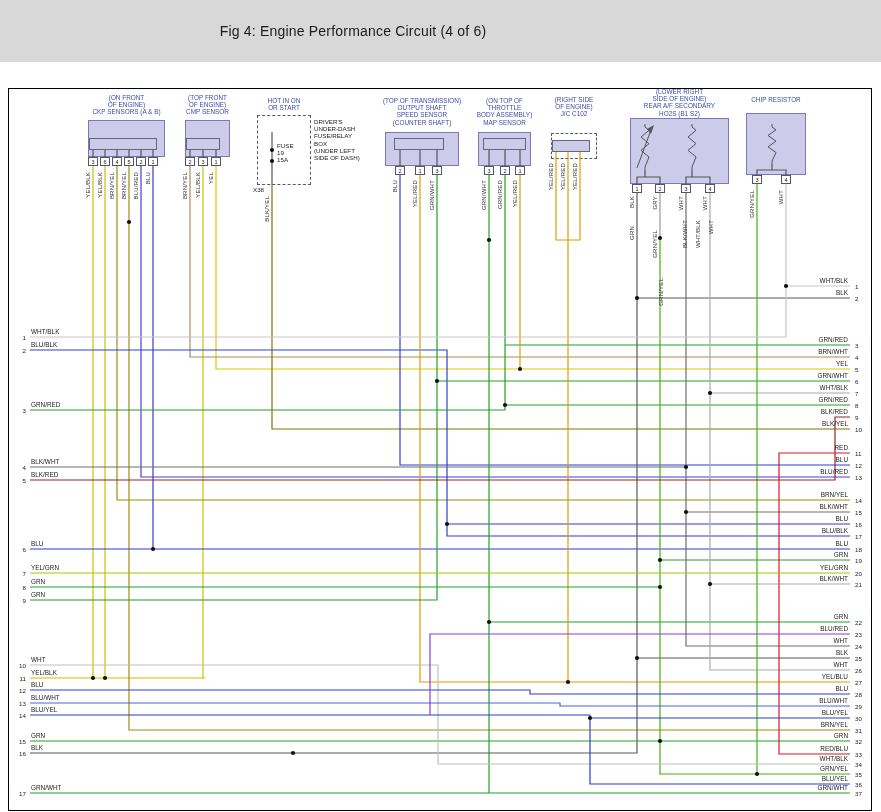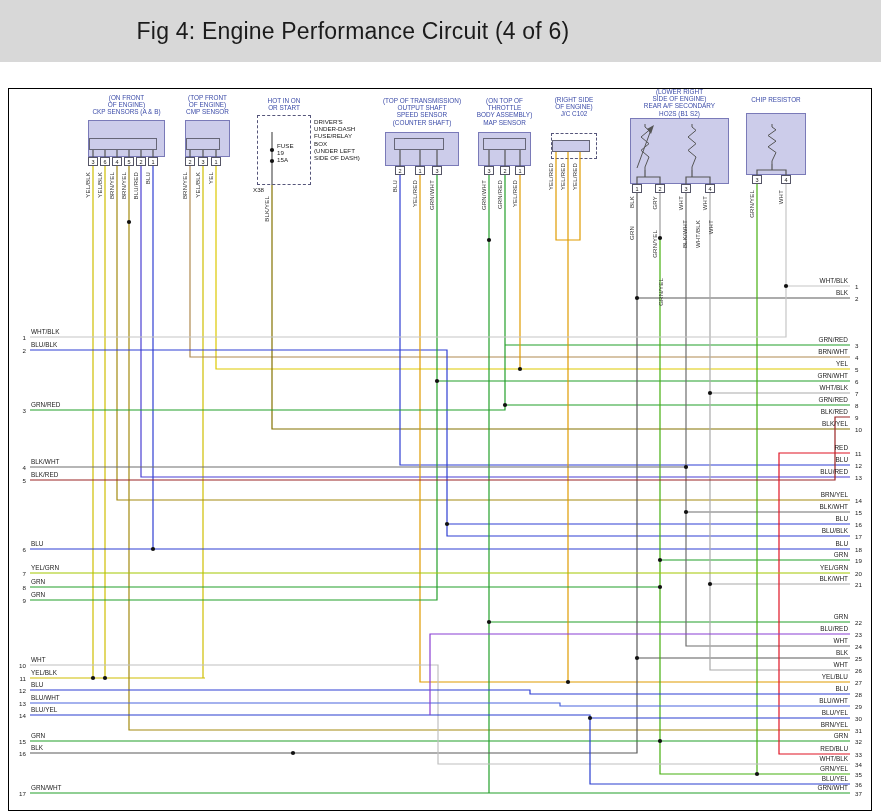--- a/index.html
+++ b/index.html
@@ -1,20 +1,20 @@
 <!DOCTYPE html>
 <html><head>
 <meta charset="utf-8">
 <style>
   html,body{margin:0;padding:0;background:#fff;}
   .page{position:relative;width:881px;height:812px;background:#fff;overflow:hidden;
         font-family:"Liberation Sans",sans-serif;}
   .titlebar{position:absolute;left:0;top:0;width:881px;height:62px;background:#d8d8d8;
             display:flex;align-items:center;justify-content:center;}
-  .titlebar span{font-size:23px;color:#1b1b1b;margin-right:175px;letter-spacing:0.2px;}
+  .titlebar span{font-size:14px;color:#1b1b1b;margin-right:175px;letter-spacing:0.2px;}
   .frame{position:absolute;left:8px;top:88px;width:864px;height:723px;border:1.5px solid #000;
          background:#fff;box-sizing:border-box;z-index:0;}
   #boxes-layer,#labels-layer{position:absolute;left:0;top:0;width:881px;height:812px;}
   #boxes-layer{z-index:1;}
   #wires-svg{position:absolute;left:0;top:0;z-index:2;}
   #labels-layer{z-index:3;}
   .hdr{position:absolute;font-size:6.4px;line-height:7.2px;color:#3b4ba8;text-align:center;
        white-space:pre-line;width:140px;}
   .cbox{position:absolute;background:#ccccea;border:1px solid #7a7ab8;box-sizing:border-box;}
   .cbox.dashed{background:transparent;border:1.2px dashed #55557a;}

